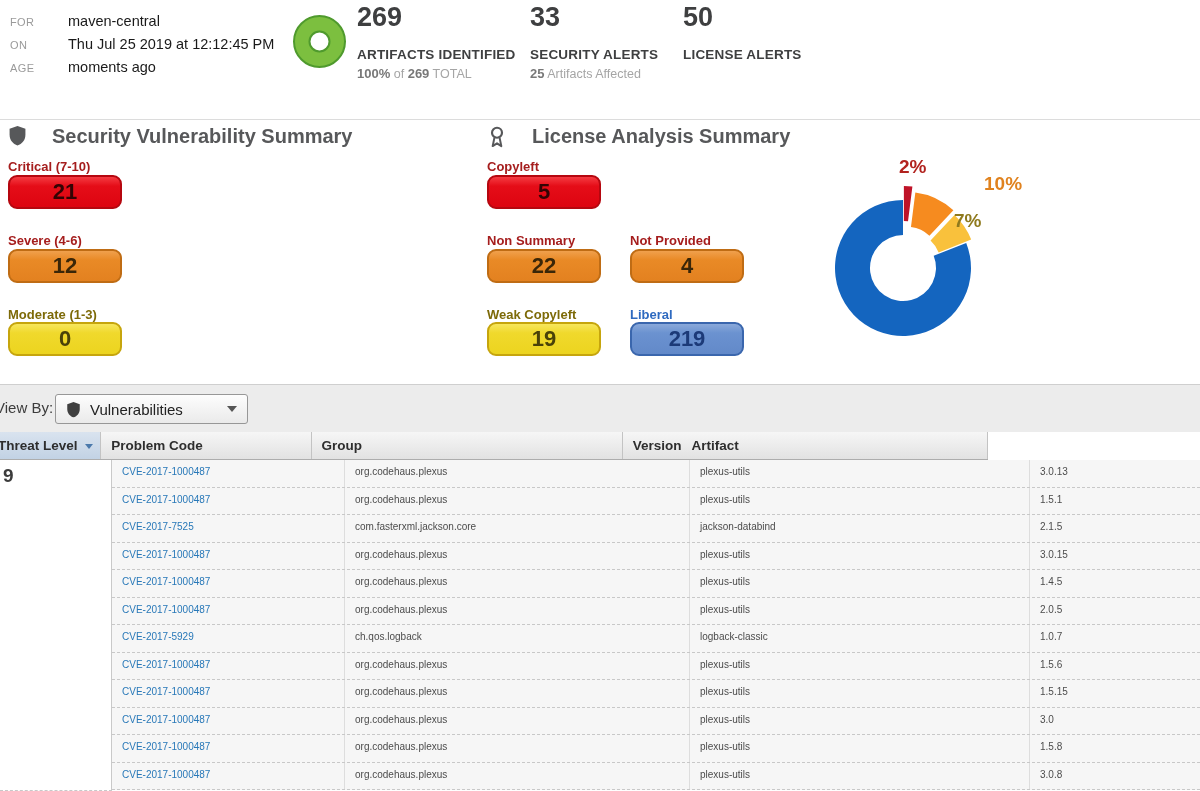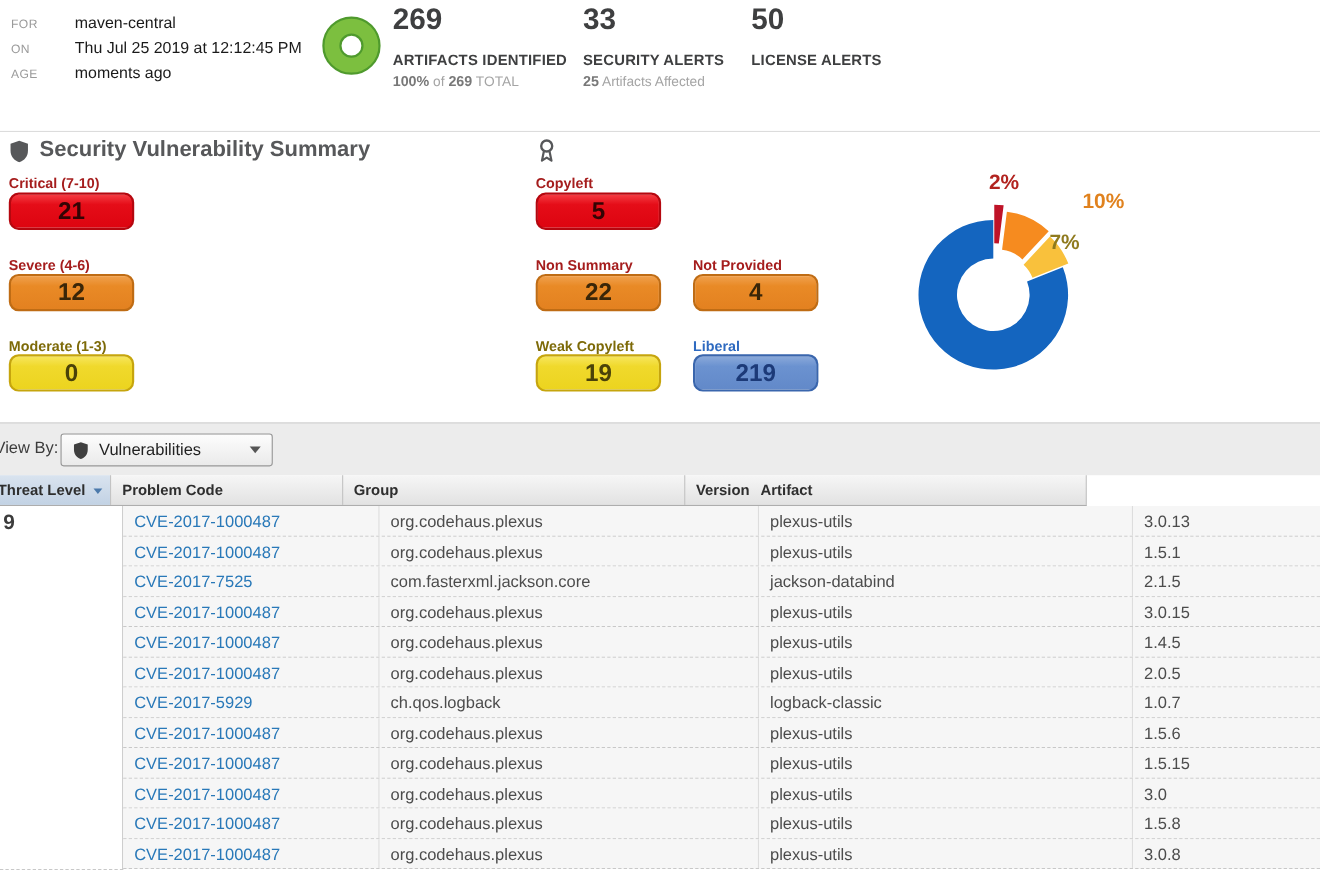--- a/index.html
+++ b/index.html
@@ -18,21 +18,21 @@
   #stat-artifacts{left:357px}
   #stat-security{left:530px}
   #stat-license{left:683px}
   .stat-number{font-size:27px;font-weight:bold;color:#3e3f40;line-height:25px}
   .stat-label{font-size:13.5px;font-weight:bold;color:#3e3f40;letter-spacing:.2px;margin-top:17px;white-space:nowrap}
   .stat-sub{font-size:12.5px;color:#a5a5a5;margin-top:4px;white-space:nowrap}
   .stat-sub .strong{color:#787878;font-weight:bold;font-size:13px}
   
   #divider-top{position:absolute;left:0;top:119px;width:1200px;height:1px;background:#dcdcdc}
   
-  .section-title{position:absolute;display:flex;align-items:flex-end;gap:9px;
+  .section-title{position:absolute;display:flex;align-items:flex-start;gap:25px;
     font-size:20px;font-weight:bold;color:#57585a;white-space:nowrap}
   #security-title{left:8px;top:125px}
   #license-title{left:487px;top:125px}
   
   .box-label{position:absolute;font-size:13px;font-weight:bold;white-space:nowrap}
   .lbl-red{color:#a51d1d}
   .lbl-olive{color:#7d6a08}
   .lbl-blue{color:#2e6ac0}
   .alert-box{position:absolute;width:114px;height:34px;border-radius:9px;
     display:flex;align-items:center;justify-content:center;
@@ -81,21 +81,21 @@
   .th-problem{width:233px}
   .th-group{width:345px}
   .th-artifact{width:340px}
   .th-version{flex:1;border-right:none}
   #table-body{position:absolute;left:0;top:460px;width:1200px;height:331px;display:flex}
   #group-col{width:112px;background:#fff;border-right:1px solid #c9c9c9;box-sizing:border-box;
     font-size:19px;font-weight:bold;color:#3c3c3c;padding:5px 0 0 3px;
     border-bottom:1px dashed #c8c8c8}
   #rows-col{flex:1;display:flex;flex-direction:column}
   .trow{display:flex;height:27.5px;background:#f6f6f6;border-bottom:1px dashed #c8c8c8;box-sizing:border-box}
-  .tcell{font-size:15px;color:#4c4c4c;padding:6px 4px 0 10px;box-sizing:border-box;
+  .tcell{font-size:10px;color:#4c4c4c;padding:6px 4px 0 10px;box-sizing:border-box;
     border-right:1px solid #ddd;white-space:nowrap;overflow:hidden}
   .c-problem{width:233px;color:#2878b8;cursor:pointer}
   .c-group{width:345px}
   .c-artifact{width:340px}
   .c-version{flex:1;border-right:none}
 </style>
 </head>
 <body>
 
 <div id="meta">
@@ -155,20 +155,21 @@
 <div class="box-label lbl-red" id="sv-label-1">Severe (4-6)</div>
 <div class="alert-box box-orange" id="sv-box-1">12</div>
 <div class="box-label lbl-olive" id="sv-label-2">Moderate (1-3)</div>
 <div class="alert-box box-yellow" id="sv-box-2">0</div>
 
 <div class="section-title" id="license-title">
   <svg width="20" height="23" viewBox="0 0 24 26">
     <circle cx="12" cy="8.5" r="6" fill="none" stroke="#57585a" stroke-width="2.6"></circle>
     <path d="M9 14 L6.8 24.5 L12 21.2 L17.2 24.5 L15 14" fill="none" stroke="#57585a" stroke-width="2.4" stroke-linejoin="round"></path>
   </svg>
+  <span>License Analysis Summary</span>
 </div>
 
 <div class="box-label lbl-red" id="li-label-0">Copyleft</div>
 <div class="alert-box box-red" id="li-box-0">5</div>
 <div class="box-label lbl-red" id="li-label-1">Non Summary</div>
 <div class="alert-box box-orange" id="li-box-1">22</div>
 <div class="box-label lbl-red" id="li-label-2">Not Provided</div>
 <div class="alert-box box-orange" id="li-box-2">4</div>
 <div class="box-label lbl-olive" id="li-label-3">Weak Copyleft</div>
 <div class="alert-box box-yellow" id="li-box-3">19</div>

